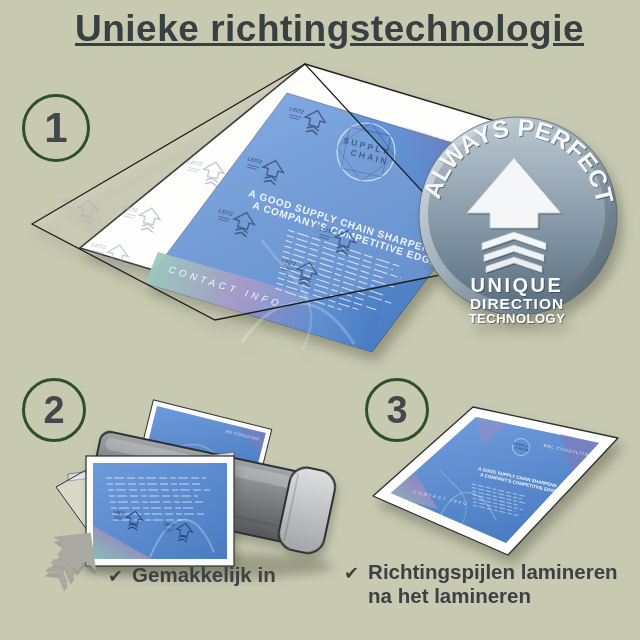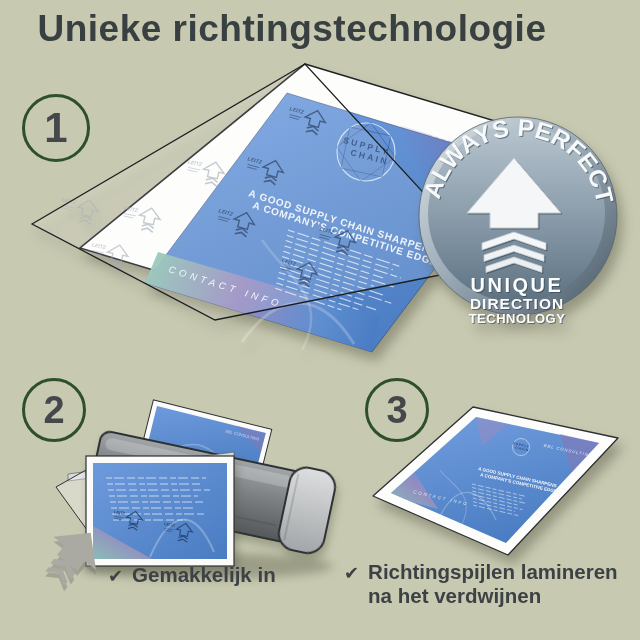--- a/index.html
+++ b/index.html
@@ -1,20 +1,20 @@
 <!DOCTYPE html>
 <html><head>
 <meta charset="utf-8">
 <style>
   html,body{margin:0;padding:0;}
   body{width:640px;height:640px;overflow:hidden;background:#c8c9b1;
        font-family:"Liberation Sans","DejaVu Sans",sans-serif;}
   .stage{position:relative;width:640px;height:640px;background:#c8c9b1;}
-  .page-title{position:absolute;top:8px;left:0;width:584px;text-align:center;
-       font-size:37px;font-weight:700;letter-spacing:.5px;color:#394042;}
+  .page-title{position:absolute;top:8px;left:0;width:584px;text-align:right;
+       font-size:37px;font-weight:700;letter-spacing:.5px;color:#394042;text-decoration:underline;}
   .step-circle{position:absolute;border:3px solid #2d4f2c;border-radius:50%;
        display:flex;align-items:center;justify-content:center;
        color:#44484a;font-weight:700;}
   .step-circle.c1{left:22px;top:94px;width:62px;height:62px;font-size:42px;}
   .step-circle.c2{left:22px;top:378px;width:58px;height:58px;font-size:38px;}
   .step-circle.c3{left:365px;top:378px;width:58px;height:58px;font-size:38px;}
   svg.scene{position:absolute;left:0;top:0;}
   .shadow1{filter:drop-shadow(5px 9px 6px rgba(88,89,68,.45));}
   .shadow2{filter:drop-shadow(3px 6px 4px rgba(88,89,68,.38));}
   .emboss{filter:drop-shadow(1px 1.6px .7px rgba(42,58,70,.55));}
@@ -269,17 +269,17 @@
   <div class="caption cap1">
     <span class="check">✔</span>
     <div class="cap-text">
       <div>Gemakkelijk in</div>
     </div>
   </div>
   <div class="caption cap2">
     <span class="check">✔</span>
     <div class="cap-text">
       <div>Richtingspijlen lamineren</div>
-      <div>na het verdwijnen</div>
+      <div>na het lamineren</div>
     </div>
   </div>
 
 </div>
 
 </body></html>

